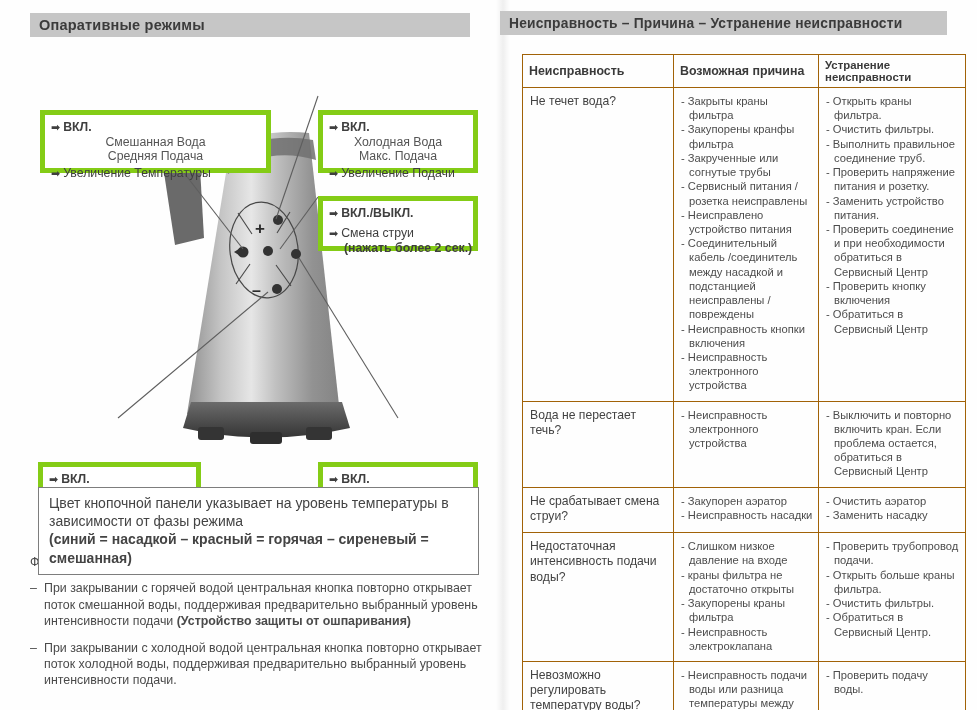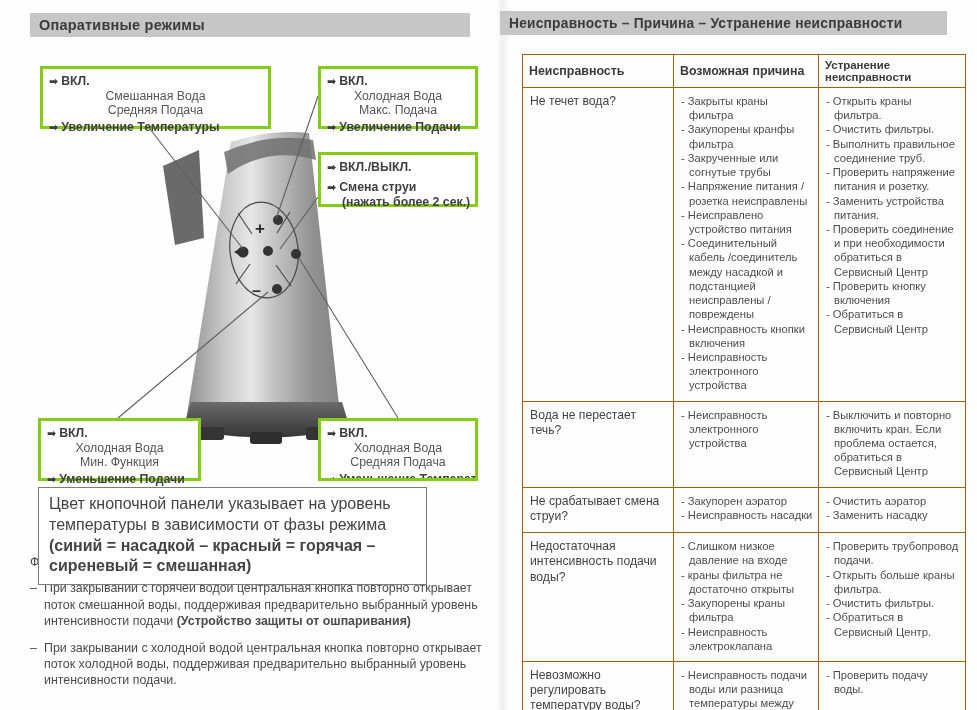--- a/index.html
+++ b/index.html
@@ -10,40 +10,40 @@
   .spine { position:absolute; left:496px; top:0; width:14px; height:710px;
     background:linear-gradient(90deg, rgba(0,0,0,0) 0%, rgba(0,0,0,0.06) 50%, rgba(0,0,0,0) 100%); }
 
   
   .title-bar { position:absolute; height:24px; background:#c6c6c6; display:flex; align-items:center;
     padding-left:9px; box-sizing:border-box; font-weight:bold; color:#3b3b3b; letter-spacing:0.2px; }
   .lp-title { left:30px; top:13px; width:440px; font-size:14.5px; }
   .rp-title { left:500px; top:11px; width:447px; font-size:13.8px; }
 
   
-  .co { position:absolute; background:#ffffff; border:3px solid #84cc16; box-sizing:border-box;
-    padding:5px 6px; font-size:12.3px; color:#3f3f3f; line-height:1.18; z-index:2; }
+  .co { position:absolute; background:#ffffff; border:5px solid #84cc16; box-sizing:border-box;
+    padding:5px 6px; font-size:12.3px; color:#3f3f3f; line-height:1.18; z-index:2;margin-top:44px; }
   .co-power { font-weight:bold; white-space:nowrap; }
   .co-sub { text-align:center; color:#555; }
-  .co-action { font-weight:bold; white-space:nowrap; margin-top:2px; }
+  .co-action { font-weight:normal; white-space:nowrap; margin-top:2px; }
   .arrow { font-family:"DejaVu Sans",sans-serif; font-size:11px; margin-right:3px; color:#3f3f3f; }
   #co-tl { left:40px; top:66px; width:231px; height:63px; }
   #co-tr { left:318px; top:66px; width:160px; height:63px; }
   #co-mr { left:318px; top:152px; width:160px; height:55px; }
   #co-mr .co-action { margin-top:5px; }
   #co-mr .co-note { font-weight:bold; padding-left:15px; white-space:nowrap;text-align:center; }
   #co-bl { left:38px; top:418px; width:163px; height:63px; }
   #co-br { left:318px; top:418px; width:160px; height:63px; overflow:hidden; }
 
   
   .device-svg { position:absolute; left:0; top:0; z-index:1; }
 
   
-  .color-note { position:absolute; left:38px; top:487px; width:389px; box-sizing:border-box;
-    border:1px solid #7d7d7d; background:#fff; padding:6px 10px 7px; font-size:16px;
+  .color-note { position:absolute; left:38px; top:487px; width:441px; box-sizing:border-box;
+    border:1px solid #7d7d7d; background:#fff; padding:6px 10px 7px; font-size:14px;
     line-height:1.3; color:#444; z-index:2; }
   .color-note .bold-line { font-weight:bold; }
 
   
   .func-note { position:absolute; left:30px; top:554px; width:456px; font-size:12.4px;
     line-height:1.32; color:#4a4a4a; }
   .func-title { margin-bottom:10px; }
   .bullet { display:flex; margin-bottom:10px; }
   .bullet .dash { width:14px; flex:0 0 14px; }
   .bullet b { font-weight:bold; }
@@ -192,32 +192,32 @@
         <th class="h3">Устранение неисправности</th>
       </tr>
     </thead>
     <tbody>
       <tr class="r1">
         <td class="fault">Не течет вода?</td>
         <td class="causes">
             <div class="li">- Закрыты краны фильтра</div>
             <div class="li">- Закупорены кранфы фильтра</div>
             <div class="li">- Закрученные или согнутые трубы</div>
-            <div class="li">- Напряжение питания /розетка неисправлены</div>
+            <div class="li">- Сервисный питания /розетка неисправлены</div>
             <div class="li">- Неисправлено устройство питания</div>
             <div class="li">- Соединительный кабель /соединитель между насадкой и подстанцией неисправлены / повреждены</div>
             <div class="li">- Неисправность кнопки включения</div>
             <div class="li">- Неисправность электронного устройства</div>
           </td>
         <td class="remedies">
             <div class="li">- Открыть краны фильтра.</div>
             <div class="li">- Очистить фильтры.</div>
             <div class="li">- Выполнить правильное соединение труб.</div>
             <div class="li">- Проверить напряжение питания и розетку.</div>
-            <div class="li">- Заменить устройства питания.</div>
+            <div class="li">- Заменить устройство питания.</div>
             <div class="li">- Проверить соединение и при необходимости обратиться в Сервисный Центр</div>
             <div class="li">- Проверить кнопку включения</div>
             <div class="li">- Обратиться в Сервисный Центр</div>
           </td>
       </tr>
       <tr class="r2">
         <td class="fault">Вода не перестает течь?</td>
         <td class="causes">
             <div class="li">- Неисправность электронного устройства</div>
           </td>

